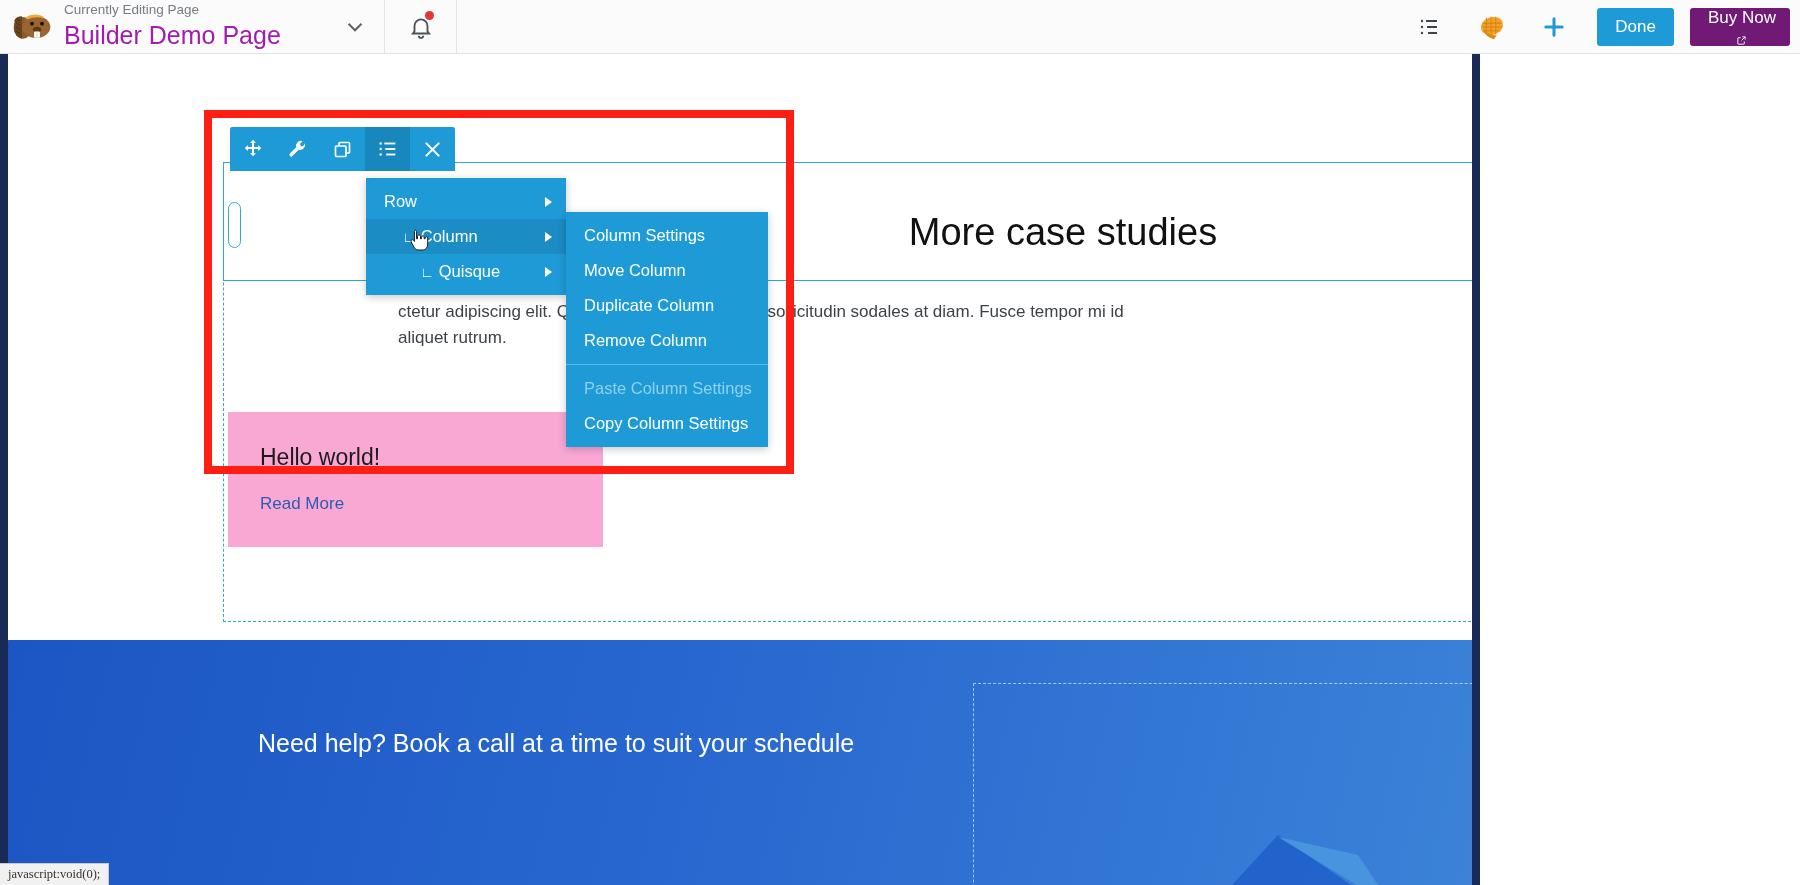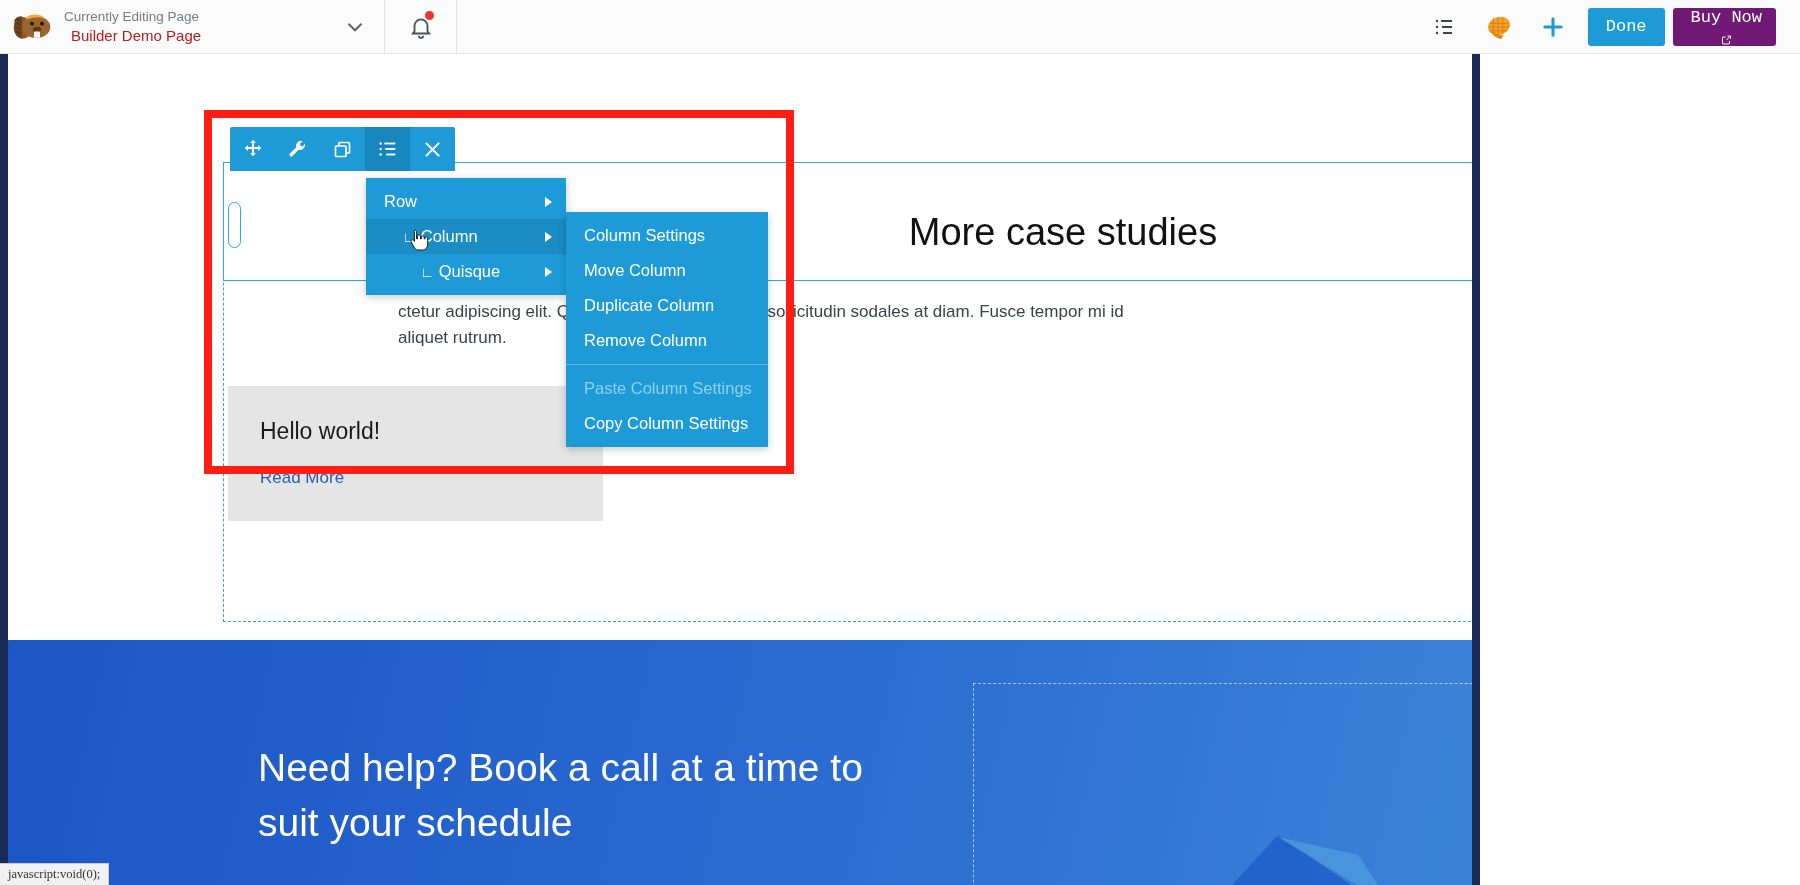--- a/index.html
+++ b/index.html
@@ -17,34 +17,34 @@
     display: flex; align-items: stretch; z-index: 60;
   }
   .ab-pagebox {
     display: flex; align-items: center; gap: 12px;
     padding: 0 16px 0 12px; min-width: 385px;
     border-right: 1px solid #e2e4e7;
   }
   .beaver { width: 40px; height: 34px; flex: none; }
   .ab-titles { display: flex; flex-direction: column; flex: 1; }
   .ab-sub { font-size: 13.5px; color: #777c82; line-height: 1.35; }
-  .ab-title { font-size: 15px; color: #b91c1c; line-height: 1.3; margin-left: 7px; }
+  .ab-title { font-size: 25px; color: #a21caf; line-height: 1.3; }
   .ab-chev { width: 26px; height: 26px; flex: none; color: #5d6368; }
 
   .ab-bell {
     width: 72px; display: flex; align-items: center; justify-content: center;
     border-right: 1px solid #e2e4e7; position: relative;
   }
   .bell-dot {
     position: absolute; width: 9px; height: 9px; border-radius: 50%;
     background: #e63535; top: 11px; right: 22px;
   }
 
   .ab-spacer { flex: 1; }
-  .ab-right { display: flex; align-items: center; gap: 0; padding-right: 24px; font-family: Liberation Mono, monospace; }
+  .ab-right { display: flex; align-items: center; gap: 8px; padding-right: 10px; }
   .ab-icon {
     width: 54px; height: 54px; display: flex; align-items: center; justify-content: center;
     color: #3e464d;
   }
   .btn {
     height: 38px; display: flex; align-items: center; gap: 7px;
     padding: 0 18px; border-radius: 3px; color: #fff;
     font-size: 17px; margin-left: 8px; white-space: nowrap;
   }
   .btn-done { background: #1e9bd7; }
@@ -67,39 +67,39 @@
   .heading-main {
     position: absolute; left: 735px; top: 155px; width: 640px;
     font-size: 38px; color: #111; text-align: center; line-height: 1.25;
     font-weight: 400;
   }
   .para {
     position: absolute; left: 390px; top: 245px; width: 760px;
     font-size: 17px; color: #3d4249; line-height: 1.55;
   }
   .card {
-    position: absolute; left: 220px; top: 332px; width: 375px; height: 135px;
-    background: #e5e5e5;
+    position: absolute; left: 220px; top: 358px; width: 375px; height: 135px;
+    background: #f9a8d4;
   }
   .card-title { position: absolute; left: 32px; top: 32px; font-size: 23px; color: #1b1b1b; }
   .card-link  { position: absolute; left: 32px; top: 82px; font-size: 17px; color: #2a5db0; }
 
   
   .cta {
     position: absolute; top: 586px; left: 0; right: 0; bottom: 0;
     background:
       linear-gradient(118deg, rgba(255,255,255,.055) 0 2px, transparent 2px 96px),
       linear-gradient(71deg,  rgba(255,255,255,.05) 0 2px, transparent 2px 140px),
       linear-gradient(100deg, rgba(0,0,0,.05) 0 2px, transparent 2px 210px),
       linear-gradient(103deg, #1c56c4 0%, #2766cf 44%, #3b82d8 100%);
     overflow: hidden;
   }
   .cta-h {
-    position: absolute; left: 250px; top: 100px; width: 660px;
-    font-size: 39px; line-height: 1.42; color: #fff;
+    position: absolute; left: 250px; top: 86px; width: 660px;
+    font-size: 25px; line-height: 1.42; color: #fff;
   }
   .cta-box {
     position: absolute; left: 965px; top: 43px; width: 605px; height: 260px;
     border: 1px dashed rgba(255,255,255,.6);
   }
   .cta-shape { position: absolute; left: 1150px; top: 175px; width: 320px; height: 160px; }
 
   
   .redbox {
     position: absolute; left: 204px; top: 110px; width: 590px; height: 364px;

